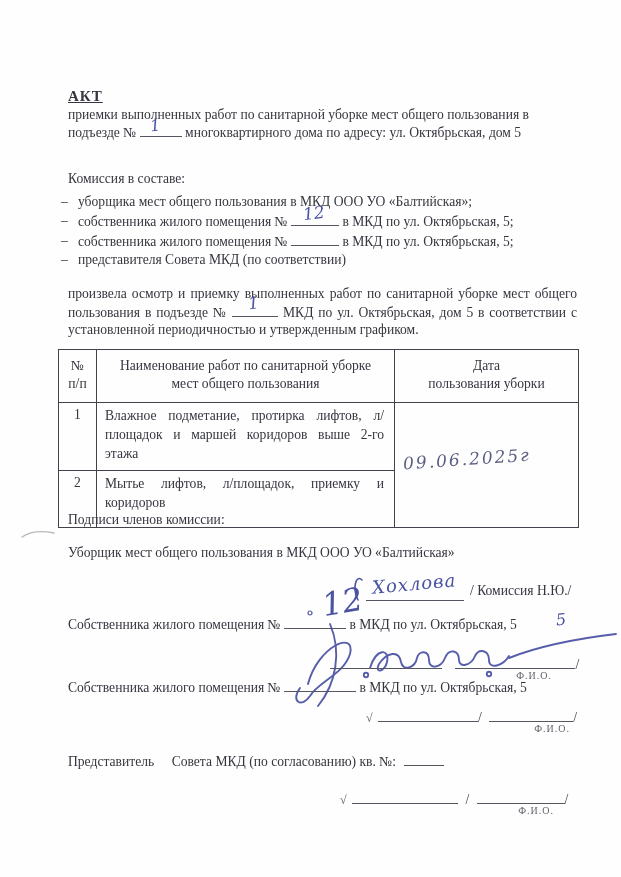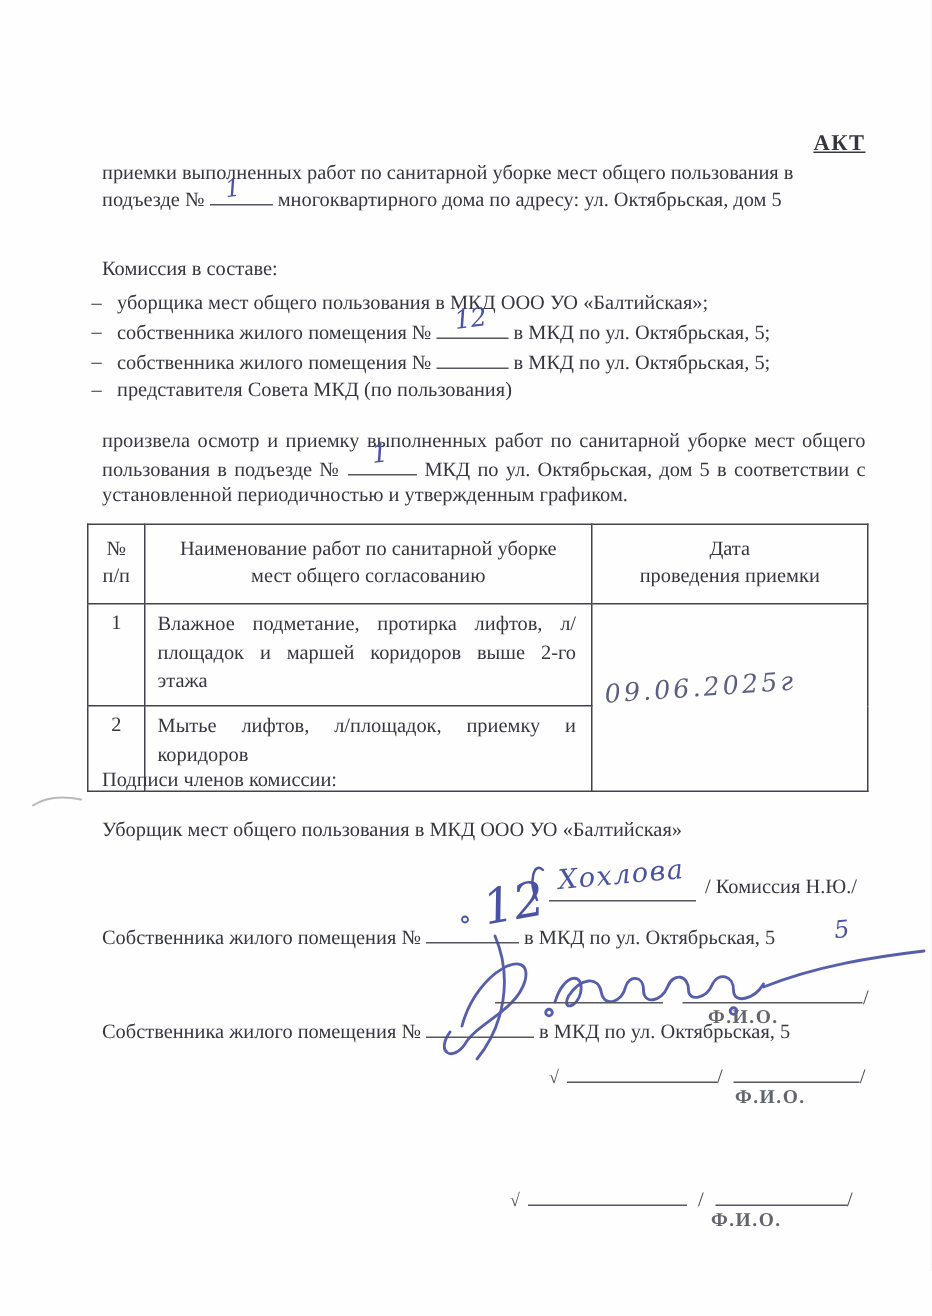--- a/index.html
+++ b/index.html
@@ -1,19 +1,19 @@
 <!DOCTYPE html>
 <html><head>
 <meta charset="utf-8">
 <style>
   html,body{margin:0;padding:0;background:#e8e8e8;}
   .page{position:relative;width:621px;height:877px;background:#fefefe;overflow:hidden;
         font-family:"Liberation Serif","DejaVu Serif",serif;color:#35363f;}
   .content{padding:0 44px 0 68px;}
-  .doc-title{margin-top:88px;text-align:right;font-size:15px;font-weight:bold;letter-spacing:1px;}
+  .doc-title{margin-top:88px;text-align:left;font-size:15px;font-weight:bold;letter-spacing:1px;}
   .doc-title span{text-decoration:underline;}
   .subtitle{text-align:left;font-size:13.6px;line-height:17px;margin-top:1px;}
   .blank{display:inline-block;border-bottom:1.1px solid #55565f;height:13px;position:relative;vertical-align:baseline;}
   .hw{font-style:italic;color:#4a53a2;font-family:"DejaVu Serif",serif;}
   .hw-in{position:absolute;left:10px;top:-6px;font-size:16px;transform:rotate(-7deg);}
   .commission-heading{margin-top:30px;font-size:13.6px;}
   .members{margin-top:6px;margin-left:-7px;}
   .member{display:flex;font-size:13.6px;line-height:18.8px;}
   .member .dash{width:17px;flex:none;}
   .acceptance{margin-top:15px;font-size:13.6px;line-height:17.4px;text-align:justify;}
@@ -23,21 +23,21 @@
   .cell-num{text-align:center;padding-top:4px;}
   .cell-work{padding:4px 10px 6px 8px;text-align:justify;line-height:18.8px;}
   .row1 td{height:57px;}
   .row2 td{height:46px;}
   .cell-date{position:relative;}
   .hw-date{position:absolute;top:46px;left:8px;font-size:17px;letter-spacing:2px;transform:rotate(-4deg);
            color:#5a5f82;font-style:italic;font-family:"DejaVu Serif",serif;white-space:nowrap;}
   .sig-section{position:absolute;left:0;top:505px;width:621px;height:372px;font-size:13.6px;}
   .abs{position:absolute;white-space:nowrap;}
   .uline{display:inline-block;border-bottom:1.1px solid #55565f;height:13px;vertical-align:baseline;}
-  .fio{position:absolute;font-size:13px;letter-spacing:1px;color:#63646d;text-align:left;font-weight:bold;}
+  .fio{position:absolute;font-size:10px;letter-spacing:1px;color:#63646d;text-align:right;}
   .check{color:#55565f;font-size:12px;margin-right:2px;}
   .slash{color:#45464f;}
   .hw-big{font-size:32px;transform:rotate(-10deg);line-height:30px;}
   .hw-sign{font-size:18px;transform:rotate(-5deg);letter-spacing:1px;}
   svg.ink{position:absolute;overflow:visible;}
 </style>
 </head>
 <body>
 
 <div class="page">
@@ -83,21 +83,21 @@
       <div class="member">
         <span class="dash">–</span>
         <span>
           <span>собственника жилого помещения №</span>
           <span class="blank" style="width:48px;"></span>
           <span>в МКД по ул. Октябрьская, 5;</span>
         </span>
       </div>
       <div class="member">
         <span class="dash">–</span>
-        <span>представителя Совета МКД (по пользования)</span>
+        <span>представителя Совета МКД (по соответствии)</span>
       </div>
     </div>
 
     <div class="acceptance">
       <span>произвела осмотр и приемку выполненных работ по санитарной уборке мест общего пользования в подъезде №</span>
       <span class="blank" style="width:46px;">
         <span class="hw hw-in" style="left:16px;top:-8px;font-size:17px;">1</span>
       </span>
       <span>МКД по ул. Октябрьская, дом 5 в соответствии с установленной периодичностью и утвержденным графиком.</span>
     </div>
@@ -109,25 +109,25 @@
           <col style="width:184px">
         </colgroup>
       <tbody>
           <tr>
         <th>
           <div>№</div>
           <div>п/п</div>
         </th>
         <th>
           <div>Наименование работ по санитарной уборке</div>
-          <div>мест общего согласованию</div>
+          <div>мест общего пользования</div>
         </th>
         <th>
           <div>Дата</div>
-          <div>проведения приемки</div>
+          <div>пользования уборки</div>
         </th>
       </tr>
       <tr class="row1">
         <td class="cell-num">1</td>
         <td class="cell-work">Влажное подметание, протирка лифтов, л/площадок и маршей коридоров выше 2-го этажа</td>
         <td class="cell-date" rowspan="2">
           <span class="hw-date">09.06.2025г</span>
         </td>
       </tr>
       <tr class="row2">
@@ -186,20 +186,25 @@
       <span>в МКД по ул. Октябрьская, 5</span>
     </div>
 
     <div class="abs" style="left:366px;top:203px;">
       <span class="check">√</span>
       <span class="uline" style="width:100px;"></span><span class="slash">/</span>
       <span class="uline" style="width:84px;margin-left:4px;"></span><span class="slash">/</span>
       <span class="fio" style="left:124px;top:15px;width:80px;">Ф.И.О.</span>
     </div>
 
+    <div class="abs" style="left:68px;top:247px;">
+      <span style="margin-right:14px;">Представитель</span>
+      <span>Совета МКД (по согласованию) кв. №:</span>
+      <span class="blank" style="width:40px;margin-left:5px;"></span>
+    </div>
 
     <div class="abs" style="left:340px;top:285px;">
       <span class="check">√</span>
       <span class="uline" style="width:106px;"></span>
       <span class="slash" style="margin:0 4px;">/</span>
       <span class="uline" style="width:88px;"></span><span class="slash">/</span>
       <span class="fio" style="left:134px;top:15px;width:80px;">Ф.И.О.</span>
     </div>
 
   </div>

